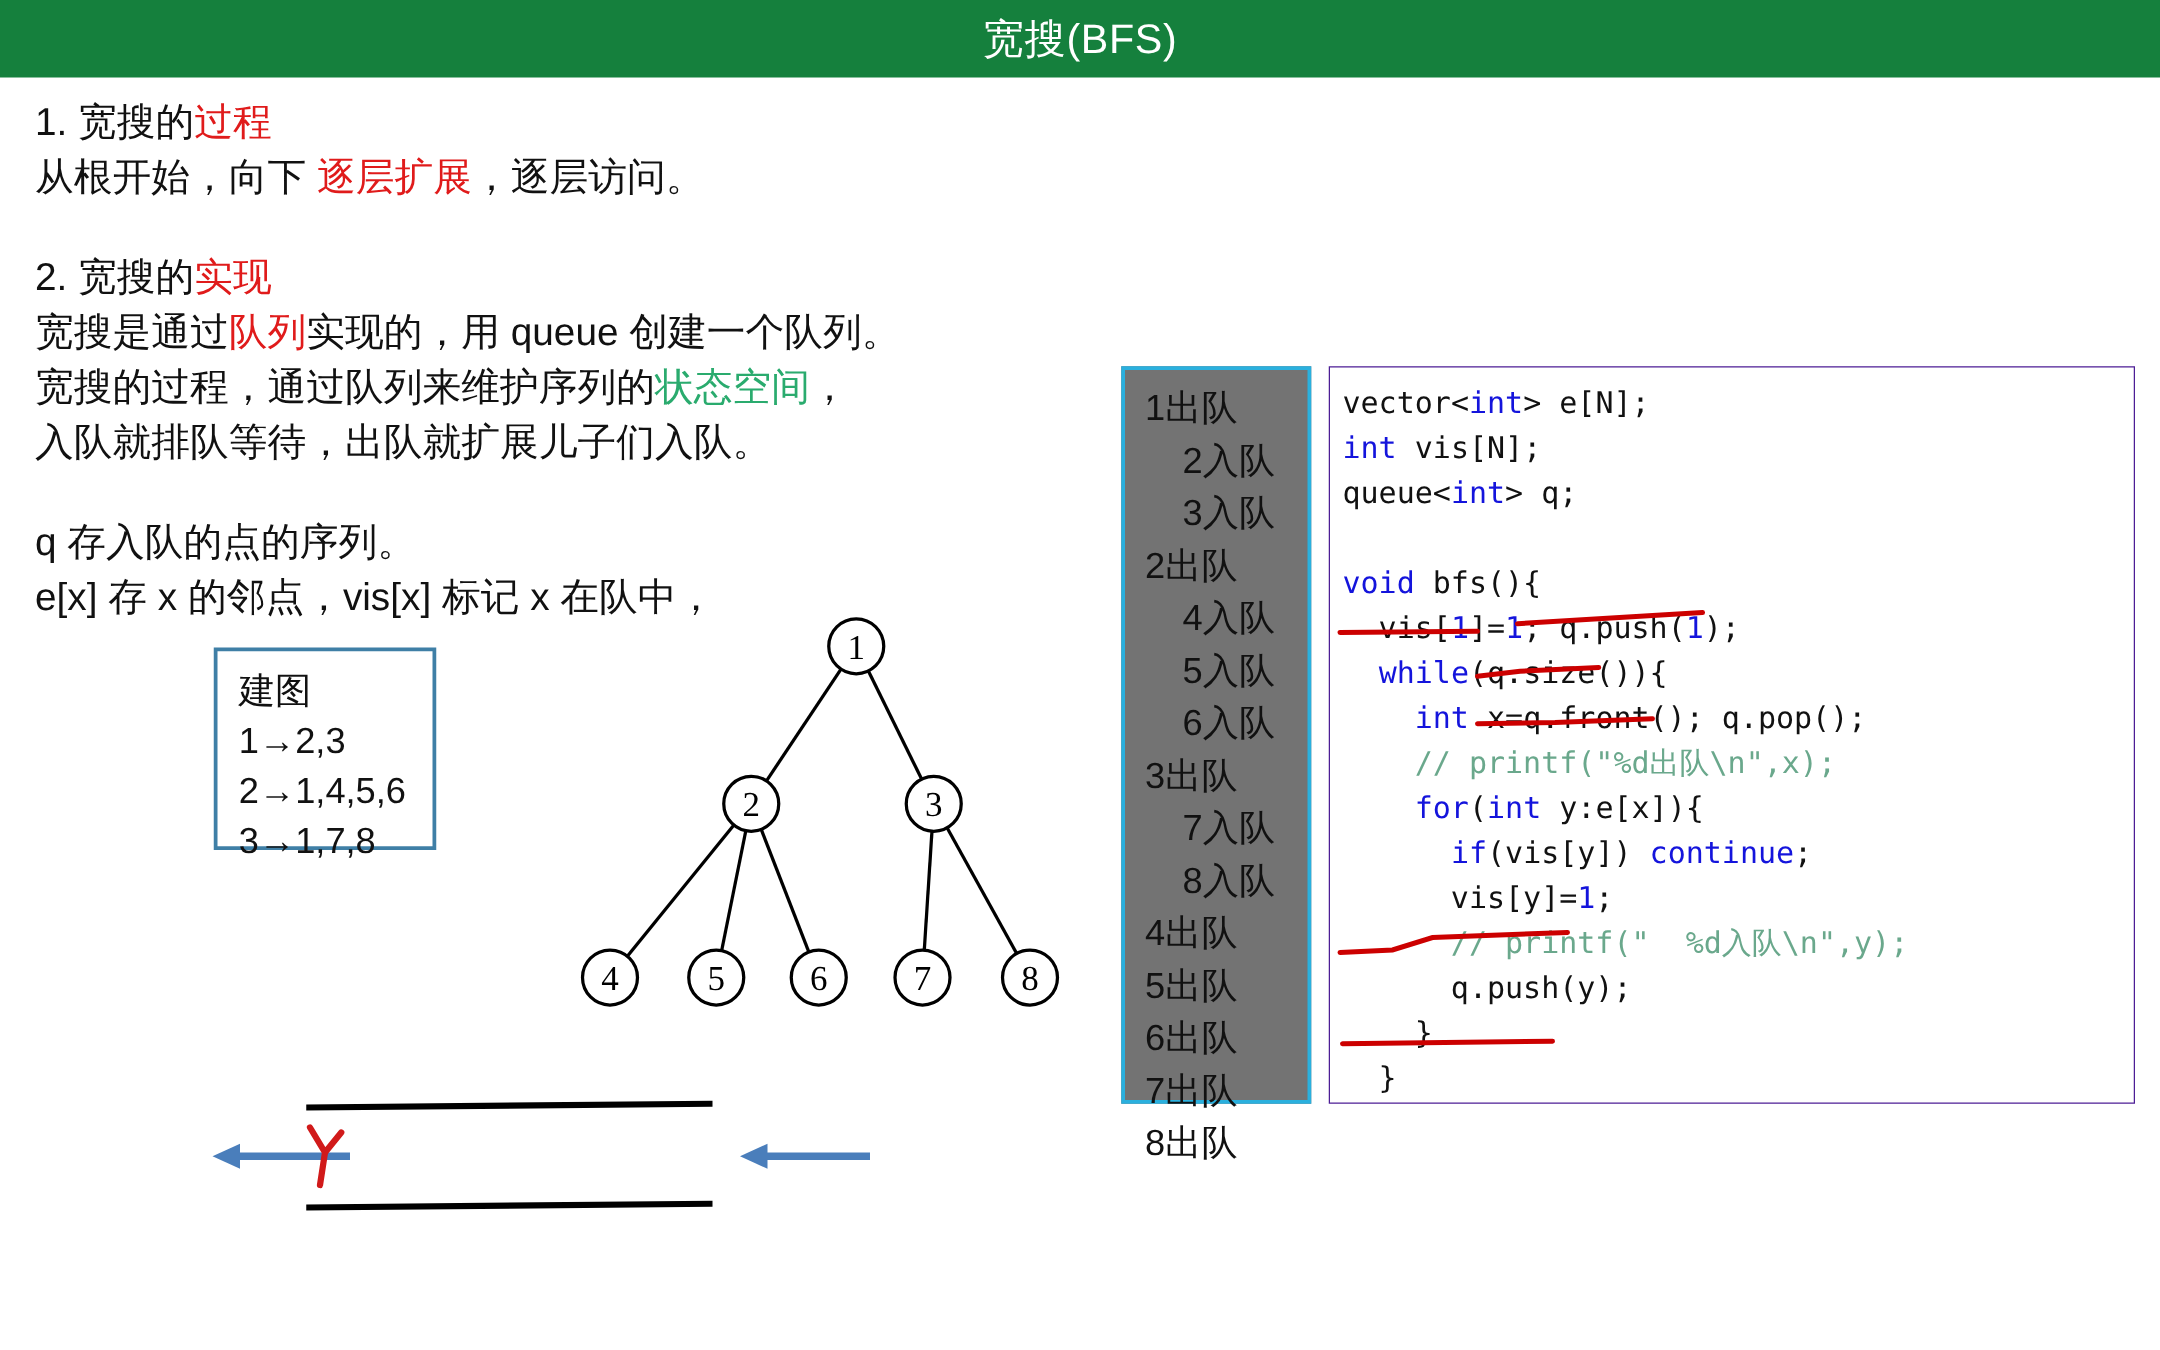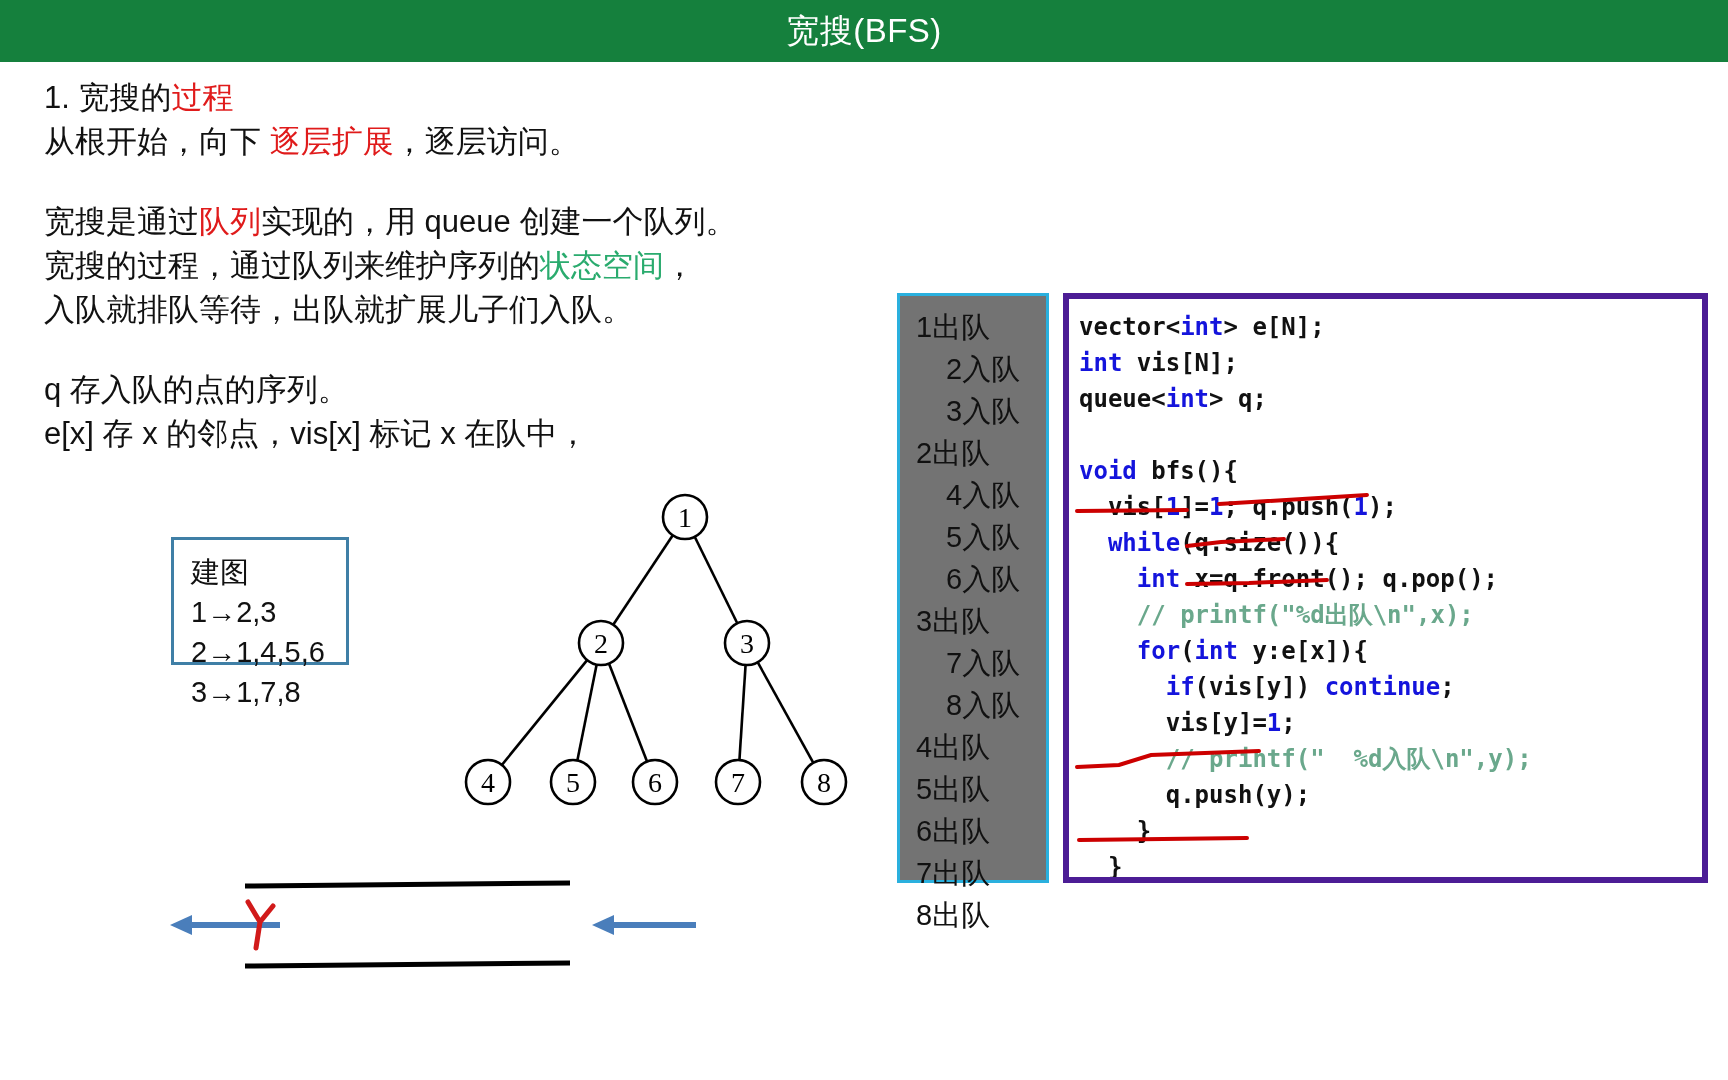--- a/index.html
+++ b/index.html
@@ -35,37 +35,37 @@
   }
 
   
   #prose {
     position: absolute;
     left: 28px;
     top: 76px;
     width: 820px;
   }
   .para {
-    margin: 0 0 0 16px;
+    margin: 0 0 0 0;
     font-size: 31px;
     line-height: 44px;
     white-space: nowrap;
     color: #111111;
   }
   .gap { height: 36px; }
   .red   { color: #e01b1b; }
   .green { color: #2aab6e; }
 
   
   #build-box {
     position: absolute;
     left: 171px;
-    top: 537px;
+    top: 518px;
     width: 178px;
-    height: 128px;
+    height: 162px;
     border: 3px solid #3f7fa6;
     background: #ffffff;
     box-sizing: border-box;
     padding: 12px 0 0 17px;
   }
   #build-box .bline {
     font-size: 29px;
     line-height: 40px;
     white-space: nowrap;
     color: #111111;
@@ -98,26 +98,25 @@
   }
   .qline.indent { padding-left: 46px; }
 
   
   #code-panel {
     position: absolute;
     left: 1063px;
     top: 293px;
     width: 645px;
     height: 590px;
-    border: 6px solid #4c1d95;
+    border: 1px solid #4c1d95;
     background: #ffffff;
     box-sizing: border-box;
     padding: 10px 0 0 10px;
     overflow: hidden;
-    font-weight: bold;
   }
   #code-lines {
     position: relative;
     font-family: "DejaVu Sans Mono", "Liberation Mono", monospace;
     font-size: 24px;
     line-height: 36px;
     white-space: pre;
     color: #111111;
     z-index: 2;
   }
@@ -140,20 +139,21 @@
 </div>
 
 <div id="prose">
 
   <div class="para"><span>1. 宽搜的</span><span class="red">过程</span></div>
 
   <div class="para"><span>从根开始，向下 </span><span class="red">逐层扩展</span><span>，逐层访问。</span></div>
 
   <div class="gap"></div>
 
+  <div class="para"><span>2. 宽搜的</span><span class="red">实现</span></div>
 
   <div class="para"><span>宽搜是通过</span><span class="red">队列</span><span>实现的，用 queue 创建一个队列。</span></div>
 
   <div class="para"><span>宽搜的过程，通过队列来维护序列的</span><span class="green">状态空间</span><span>，</span></div>
 
   <div class="para">入队就排队等待，出队就扩展儿子们入队。</div>
 
   <div class="gap"></div>
 
   <div class="para">q 存入队的点的序列。</div>

